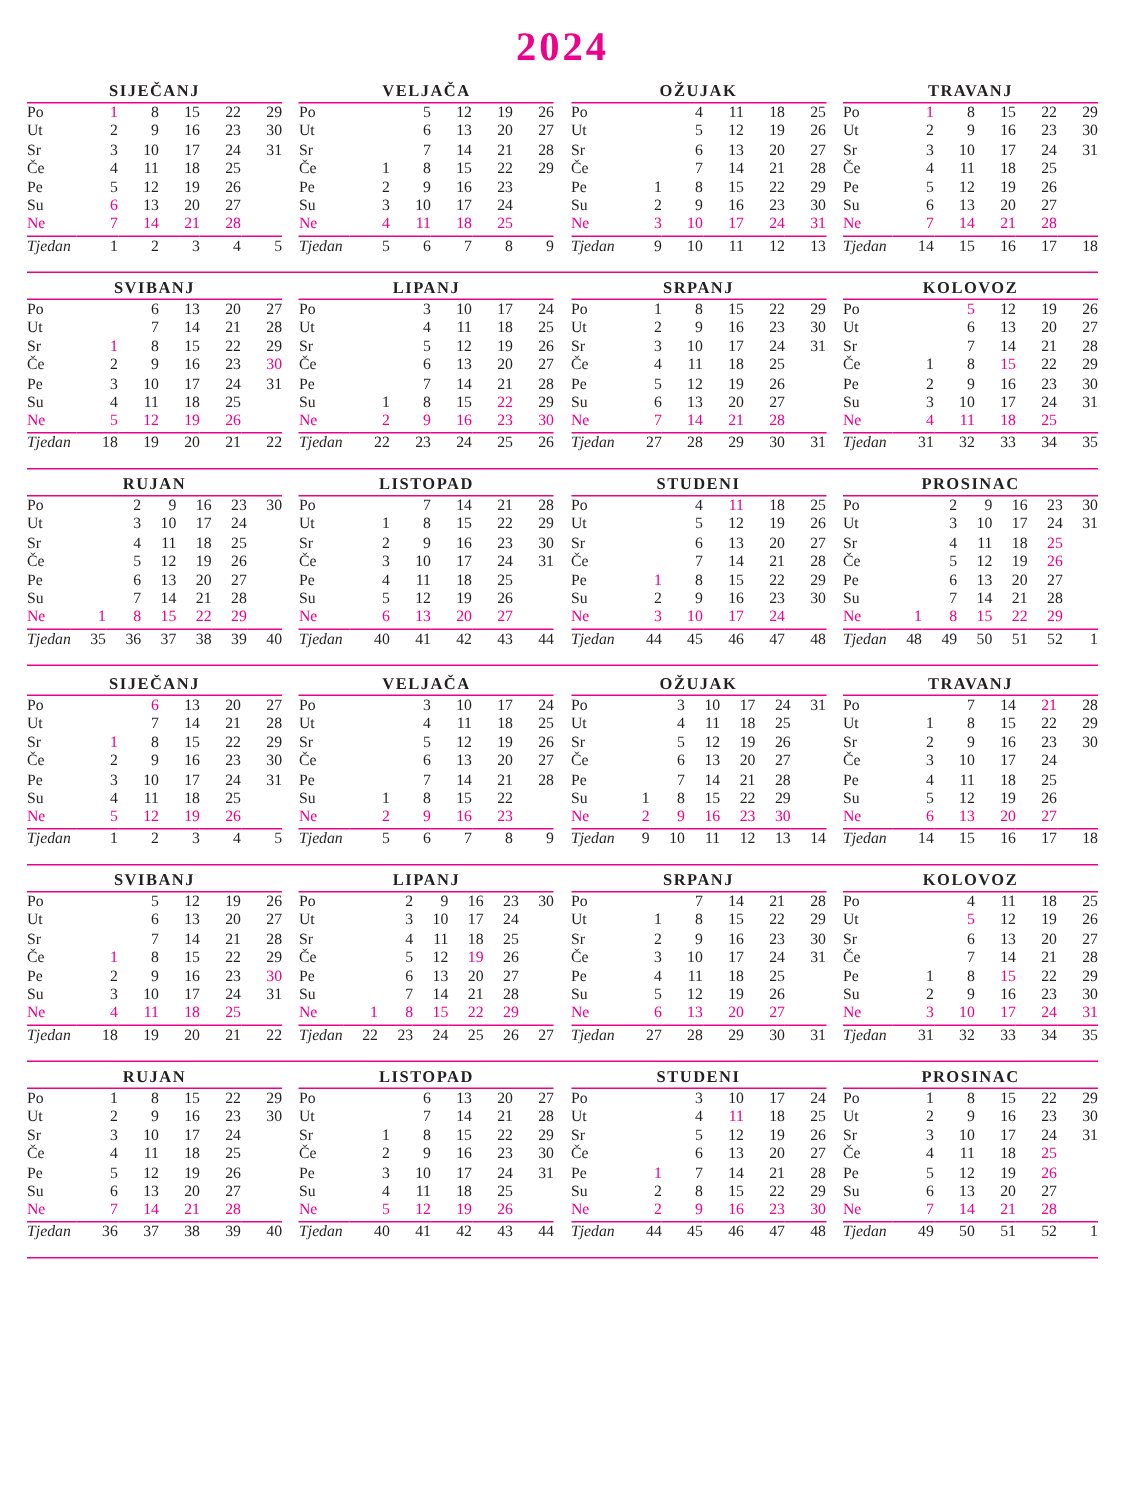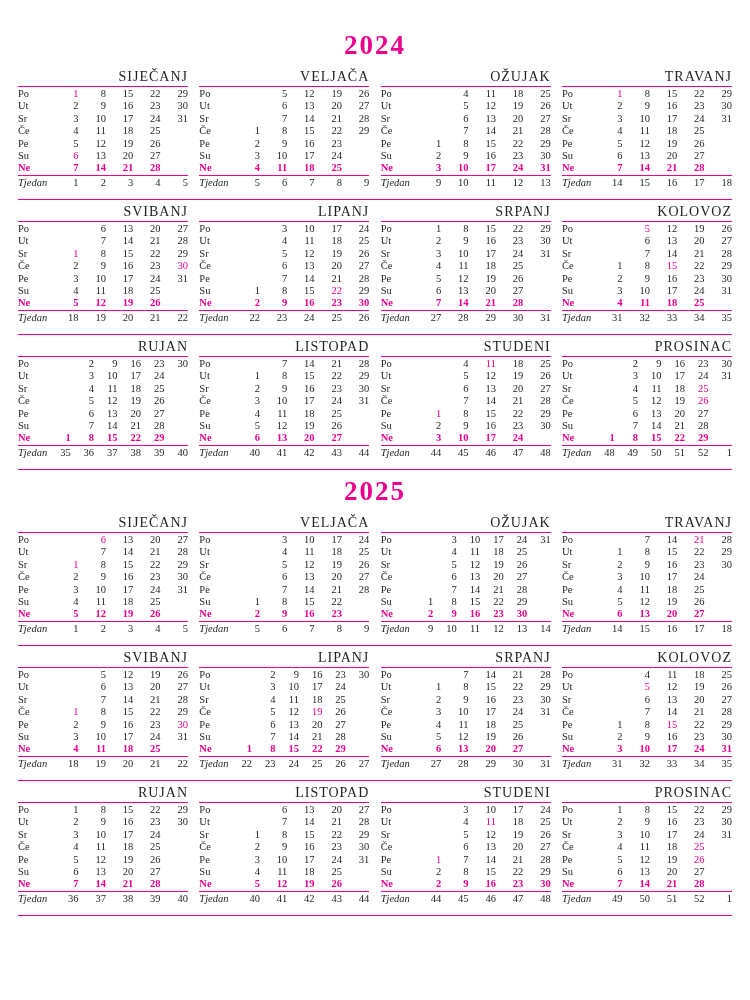--- a/index.html
+++ b/index.html
@@ -11,21 +11,21 @@
     width: 750px;
     height: 1000px;
     font-family: "Liberation Serif", serif;
     color: #231f20;
   }
   .page {
     position: relative;
     width: 750px;
     height: 936px;
     box-sizing: border-box;
-    padding: 30px 18px 10px 18px;
+    padding: 16px 18px 10px 18px;
   }
   .year-title {
     text-align: center;
     color: #ec008c;
     font-family: "Liberation Serif", serif;
     font-size: 27px;
     font-weight: bold;
     letter-spacing: 2px;
     margin: 0 0 8px 0;
   }
@@ -35,23 +35,23 @@
   .quarter {
     display: flex;
     justify-content: space-between;
     margin-bottom: 10px;
   }
   .month {
     width: 170px;
     box-sizing: border-box;
   }
   .month-name {
-    text-align: right;
-    font-size: 14px;
-    font-weight: normal;
+    text-align: center;
+    font-size: 11px;
+    font-weight: bold;
     letter-spacing: 1px;
     padding-bottom: 1px;
     border-bottom: 1.4px solid #ec008c;
     margin-bottom: 1px;
   }
   table.month-grid {
     border-collapse: collapse;
     width: 100%;
     font-size: 10.5px;
     line-height: 1.18;
@@ -69,21 +69,20 @@
   td.num {
     text-align: right;
     padding-right: 4px;
     width: 24px;
   }
   tr.sunday-row td {
     color: #ec008c;
   }
   tr.sunday-row {
     border-bottom: 1.4px solid #ec008c;
-    font-weight: bold;
   }
   tr.week-row td {
     padding-top: 1px;
   }
   td.holiday {
     color: #ec008c;
   }
   .weeklabel {
     text-align: left;
     padding-left: 2px;
@@ -974,21 +973,20 @@
                   <td class="num">52</td>
                   <td class="num">1</td>
                 </tr>
               </tbody>
             </table>
           </div>
         </div>
         <hr class="quarter-rule">
       </div>
       <div class="year-block">
-        <div class="year-title">2025</div>
         <div class="quarter">
           <div class="month">
             <div class="month-name">SIJEČANJ</div>
             <table class="month-grid">
               <tbody>
                 <tr class="day-row">
                   <td class="daylabel">Po</td>
                   <td class="num"></td>
                   <td class="num holiday">6</td>
                   <td class="num">13</td>

